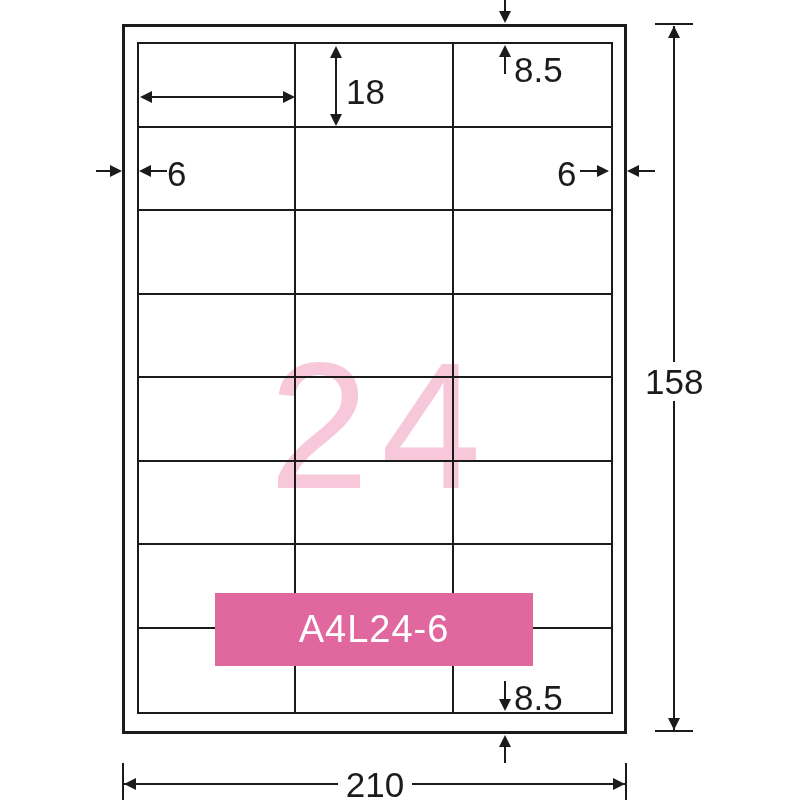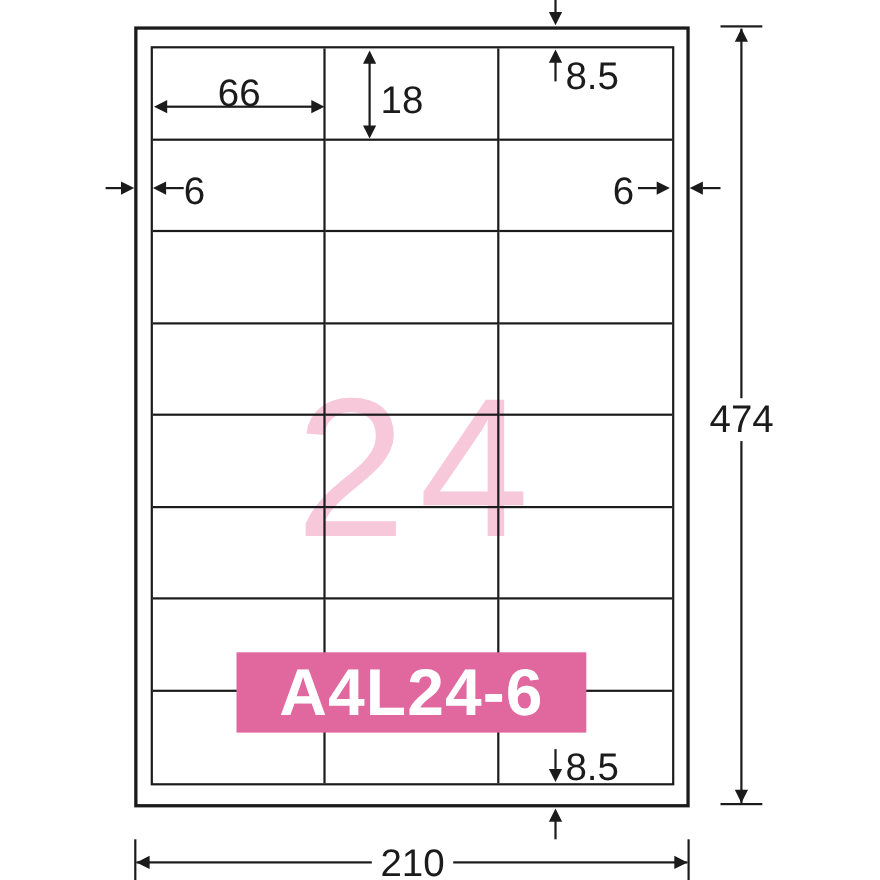--- a/index.html
+++ b/index.html
@@ -30,21 +30,21 @@
     z-index:3;
   }
   .cell{border-right:2px solid var(--line);border-bottom:2px solid var(--line);}
   .cell:nth-child(3n){border-right:none;}
   .cell:nth-child(n+22){border-bottom:none;}
   .banner{
     position:absolute;left:215px;top:593px;width:318px;height:73px;
     background:var(--banner);display:flex;align-items:center;justify-content:center;
     z-index:5;
   }
-  .banner span{color:#ffffff;font-weight:700;font-size:60px;letter-spacing:1px;}
+  .banner span{color:#ffffff;font-weight:400;font-size:38px;letter-spacing:1px;}
   
   .hline,.vline{position:absolute;background:var(--line);z-index:4;}
   .tri{position:absolute;width:0;height:0;z-index:4;}
   .tri-up{border-left:6px solid transparent;border-right:6px solid transparent;border-bottom:12px solid var(--line);}
   .tri-down{border-left:6px solid transparent;border-right:6px solid transparent;border-top:12px solid var(--line);}
   .tri-left{border-top:6px solid transparent;border-bottom:6px solid transparent;border-right:12px solid var(--line);}
   .tri-right{border-top:6px solid transparent;border-bottom:6px solid transparent;border-left:12px solid var(--line);}
   .dim{position:absolute;font-size:35px;line-height:1;color:var(--line);z-index:6;white-space:nowrap;}
   .on-line{background:#ffffff;text-align:center;padding:2px 0;}
   .center{text-align:center;}
@@ -82,21 +82,20 @@
       <div class="cell"></div>
       <div class="cell"></div>
       <div class="cell"></div>
       <div class="cell"></div>
     </div>
 
   <div class="banner">
     <span>A4L24-6</span>
   </div>
 
-  <div class="dim center" style="left:140px;top:67px;width:155px;">66</div>
   <div class="tri tri-left" style="left:140px;top:91px;"></div>
   <div class="hline" style="left:148px;top:96px;width:139px;height:2px;"></div>
   <div class="tri tri-right" style="left:283px;top:91px;"></div>
 
   <div class="tri tri-up" style="left:330px;top:46px;"></div>
   <div class="vline" style="left:335px;top:56px;width:2px;height:60px;"></div>
   <div class="tri tri-down" style="left:330px;top:114px;"></div>
   <div class="dim" style="left:346px;top:74px;">18</div>
 
   <div class="vline" style="left:504px;top:0px;width:2px;height:13px;"></div>
@@ -116,21 +115,21 @@
   <div class="hline" style="left:580px;top:170px;width:17px;height:2px;"></div>
   <div class="tri tri-right" style="left:597px;top:165px;"></div>
   <div class="tri tri-left" style="left:627px;top:165px;"></div>
   <div class="hline" style="left:639px;top:170px;width:16px;height:2px;"></div>
 
   <div class="hline" style="left:655px;top:23px;width:38px;height:2px;"></div>
   <div class="vline" style="left:673px;top:26px;width:2px;height:704px;"></div>
   <div class="tri tri-up" style="left:668px;top:26px;"></div>
   <div class="tri tri-down" style="left:668px;top:718px;"></div>
   <div class="hline" style="left:655px;top:730px;width:38px;height:2px;"></div>
-  <div class="dim on-line" style="left:645px;top:362px;width:58px;">474</div>
+  <div class="dim on-line" style="left:645px;top:362px;width:58px;">158</div>
 
   <div class="vline" style="left:504px;top:681px;width:2px;height:18px;"></div>
   <div class="tri tri-down" style="left:499px;top:699px;"></div>
   <div class="dim" style="left:514px;top:680px;">8.5</div>
 
   <div class="tri tri-up" style="left:499px;top:735px;"></div>
   <div class="vline" style="left:504px;top:746px;width:2px;height:17px;"></div>
 
   <div class="vline" style="left:122px;top:763px;width:2px;height:37px;"></div>
   <div class="vline" style="left:625px;top:763px;width:2px;height:37px;"></div>

